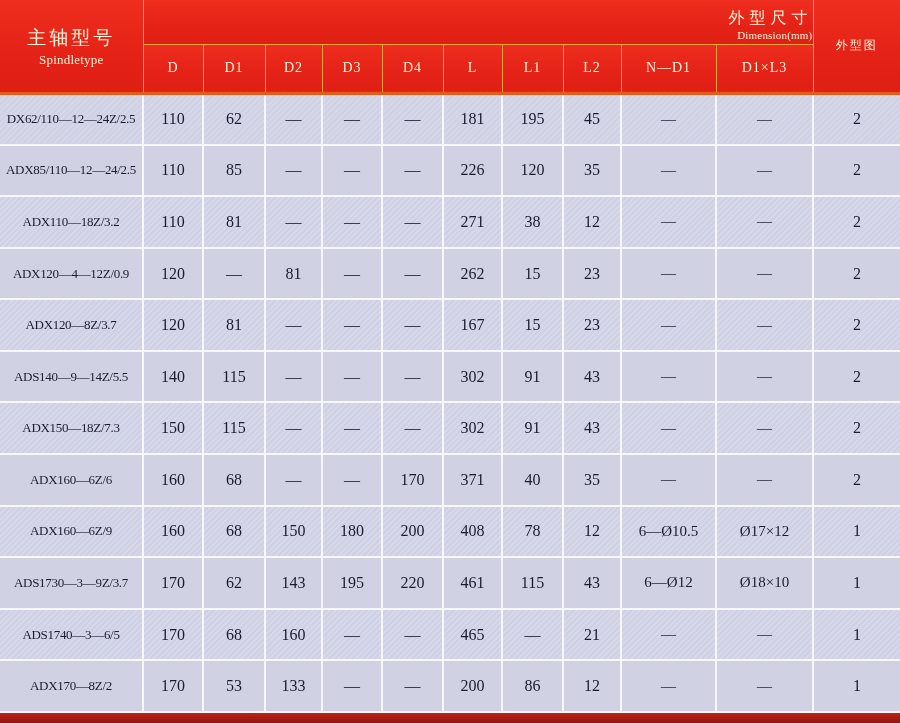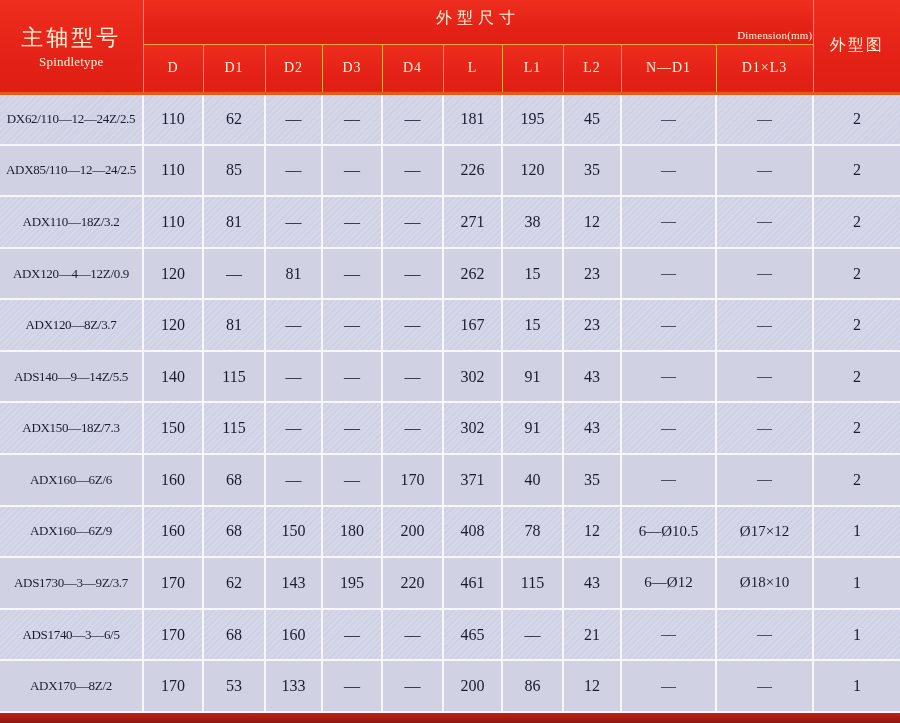--- a/index.html
+++ b/index.html
@@ -28,25 +28,25 @@
     vertical-align: middle;
     text-align: center;
   }
   thead tr.top-row { height: 44px; }
   thead tr.sub-row { height: 49px; }
   thead tr.top-row th { border-top: none; }
   th.model-h { border-left: none; }
   th.outline-h { border-right: none; }
   thead tr.sub-row th { border-bottom: 3px solid #e75b18; font-size: 14px; letter-spacing: 1px; }
   th.model-h, th.outline-h { border-bottom: 3px solid #e75b18; }
-  .hdr-zh { font-size: 22px; letter-spacing: 3px; line-height: 1.45; }
+  .hdr-zh { font-size: 19px; letter-spacing: 3px; line-height: 1.45; }
   .hdr-en { font-size: 13px; letter-spacing: 0.2px; line-height: 1.2; }
-  th.dim-h .hdr-zh { font-size: 16px; letter-spacing: 5px; margin-top: 4px; }
+  th.dim-h .hdr-zh { font-size: 16px; letter-spacing: 5px; margin-top: 4px; text-align: right; }
   th.dim-h .hdr-en { font-size: 11px; text-align: right; }
-  th.outline-h { font-size: 16px; letter-spacing: 2px; }
+  th.outline-h { font-size: 12px; letter-spacing: 2px; }
   
   tbody td {
     background: #d3d5e7;
     border: 2.5px solid #f7f7fb;
     color: #1b1b30;
     text-align: center;
     vertical-align: middle;
     font-size: 16px;
     padding: 0;
     overflow: hidden;

